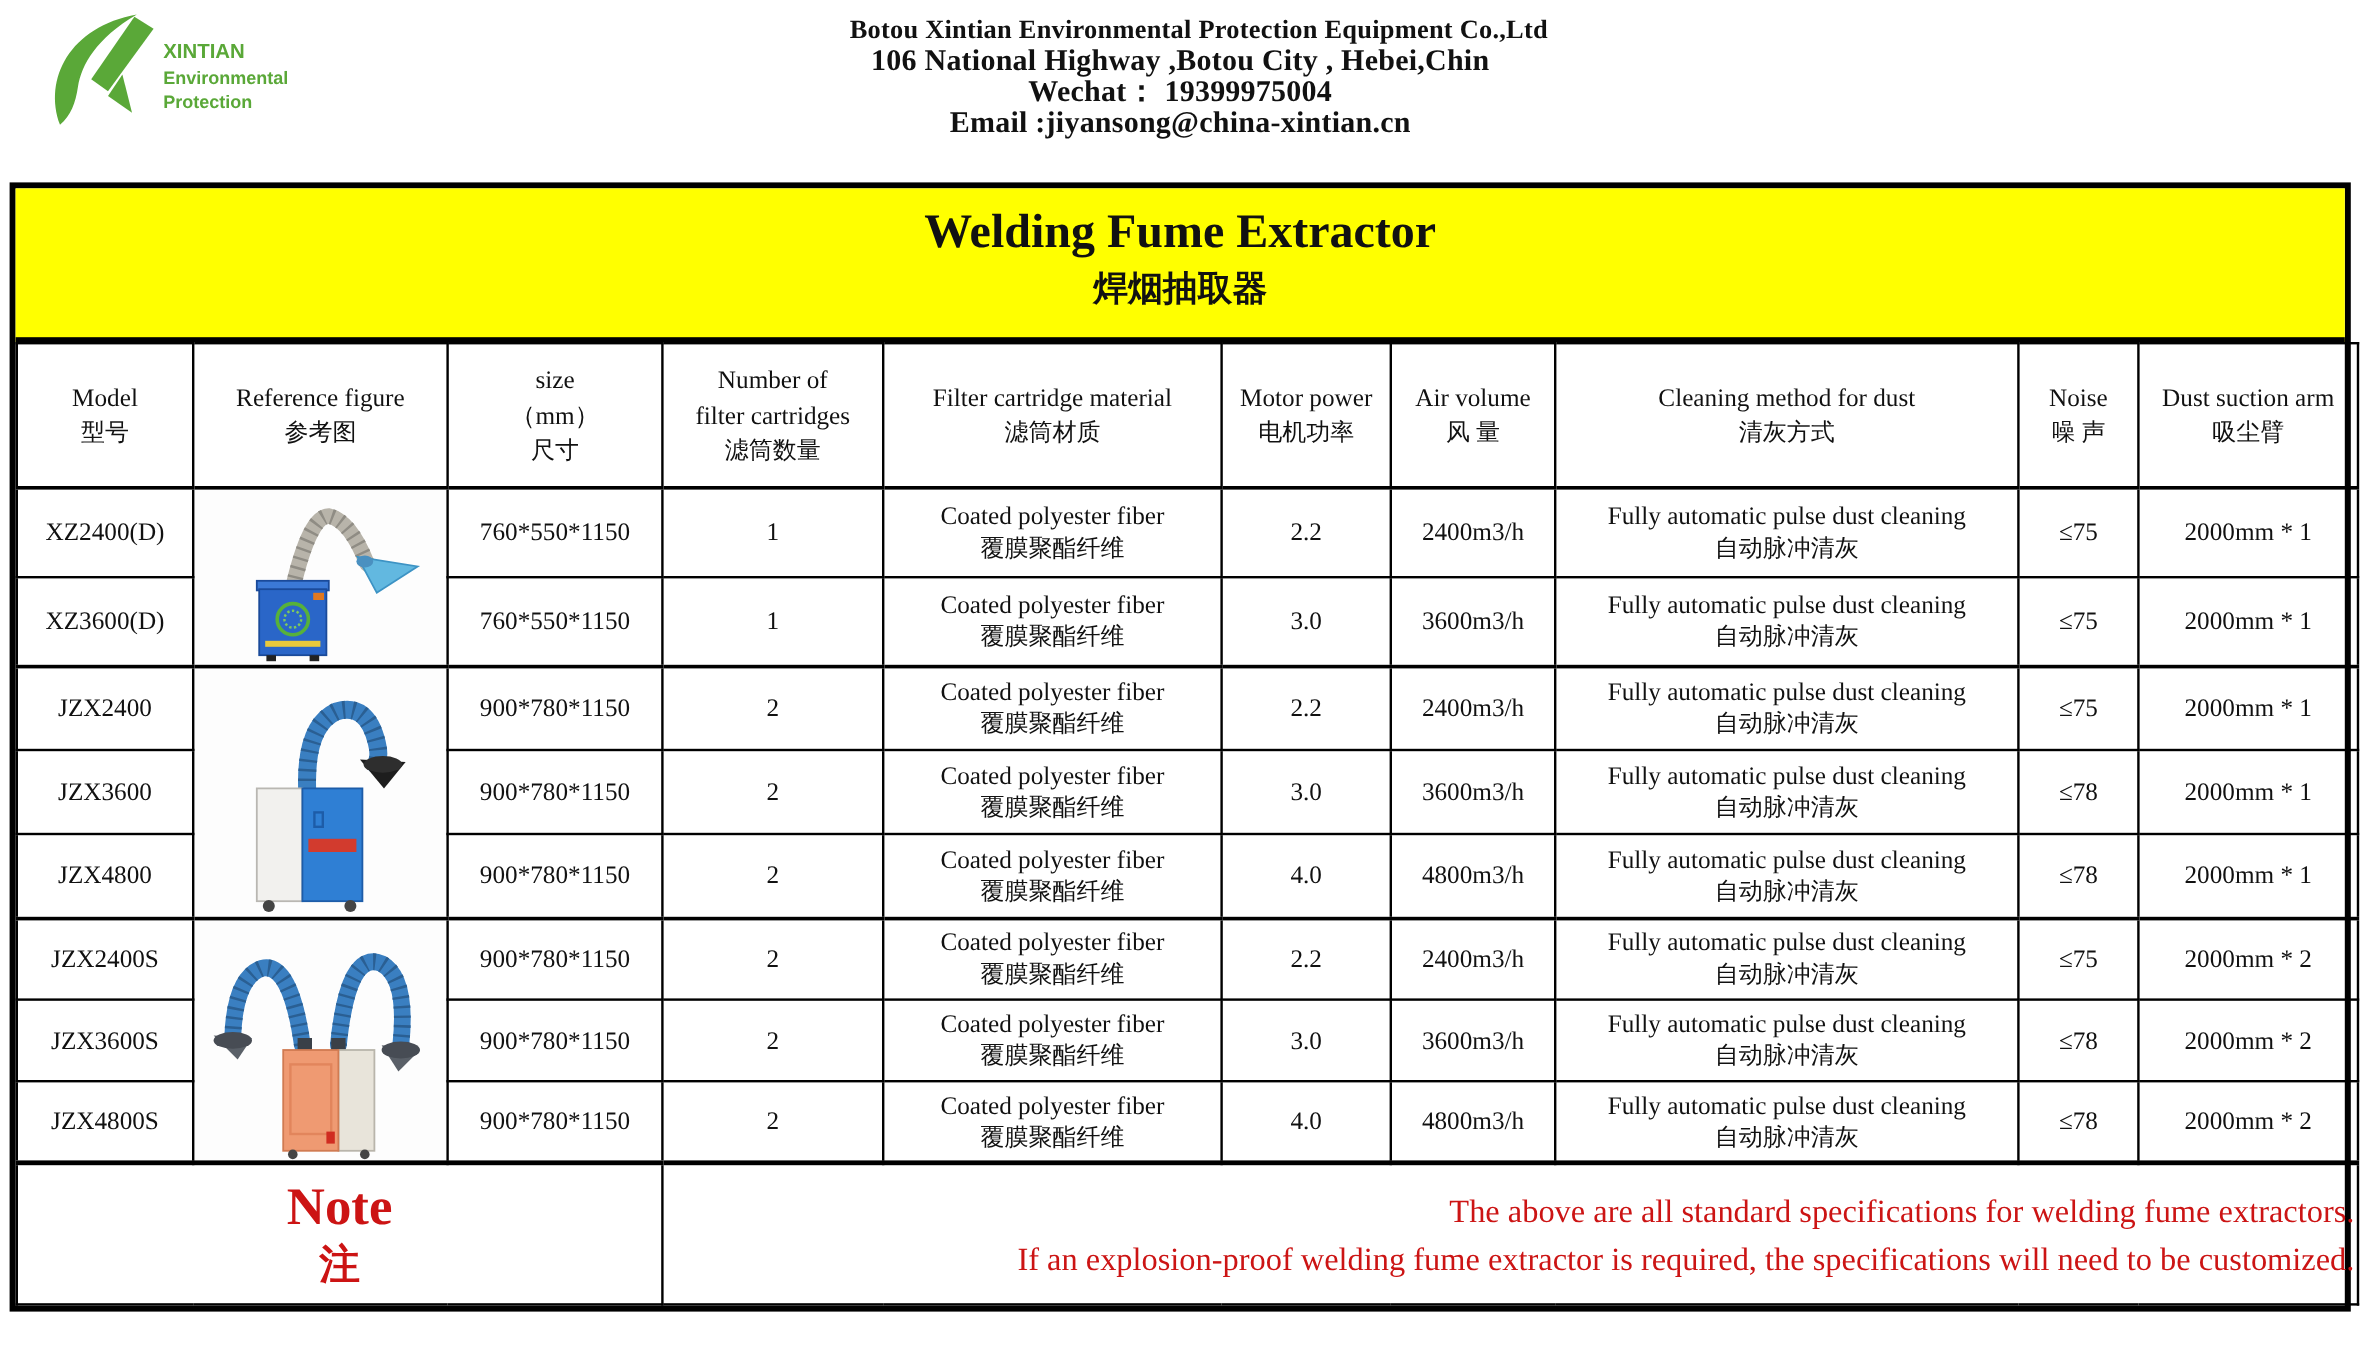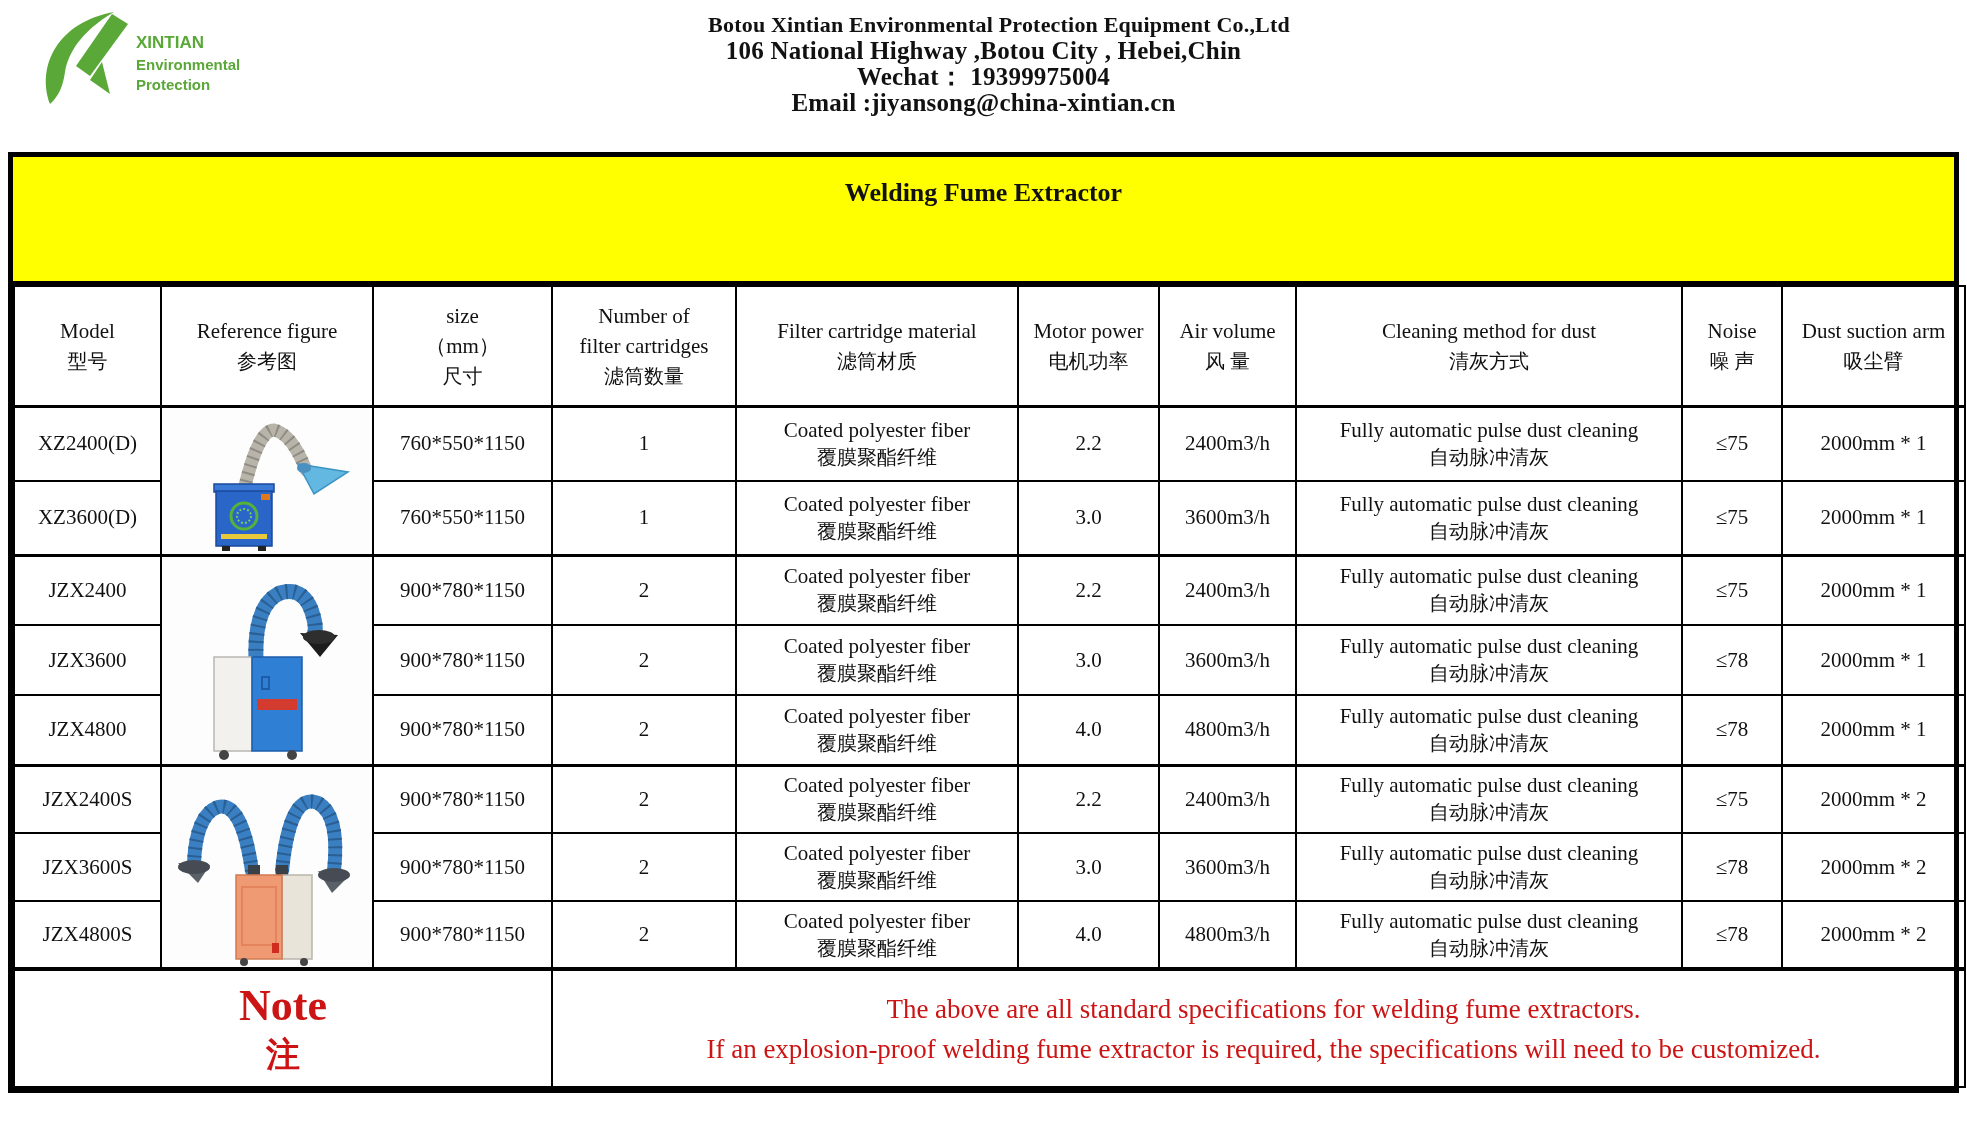--- a/index.html
+++ b/index.html
@@ -12,40 +12,40 @@
   
   .letterhead { position:absolute; top:0; left:0; width:100%; height:150px; }
   .logo-box { position:absolute; left:32px; top:6px; width:250px; height:110px; }
   .company-block { position:absolute; left:0; right:0; top:12px; text-align:center; font-weight:bold; }
   .company-block .ln { line-height:26px; font-size:25px; letter-spacing:0.2px; }
   .company-block .ln.first { font-size:22px;margin-left:31px; }
 
   
   .sheet { position:absolute; left:8px; top:152px; width:1951px; border:5px solid #000; background:#fff; }
   .title-bar { background:#ffff00; border-bottom:4px solid #000; height:128px; text-align:center; padding-top:10px; }
-  .title-en { font-size:26px; font-weight:bold; line-height:52px; }
+  .title-en { font-size:40px; font-weight:bold; line-height:52px; }
   .title-zh { font-size:29px; font-weight:bold; line-height:44px; }
 
   table.spec { width:100%; border-collapse:collapse; table-layout:fixed; }
   th, td { border:2px solid #000; text-align:center; vertical-align:middle; padding:0 2px; overflow:hidden; }
   th { font-weight:normal; font-size:21px; height:120px; line-height:30px; }
   td { font-size:21px; line-height:27px; }
   .zh { font-size:20px; }
   tr.rh-a td { height:74px; }
   tr.rh-b td { height:70px; }
   tr.rh-c td { height:68px; }
   tr.group-start td { border-top:3px solid #000; }
   td.img-cell { padding:0; background:#fdfdfd; }
   td.img-cell svg { display:block; margin:0 auto; }
 
   
   tr.note-row td { border-top:4px solid #000; height:118px; }
   .note-en { color:#cc1414; font-weight:bold; font-size:44px; line-height:52px; }
   .note-zh { color:#cc1414; font-weight:bold; font-size:34px; line-height:46px; }
-  td.note-text { text-align:center; padding-left:12px; color:#cc1414; font-size:27px; line-height:40px; font-weight:normal; }
+  td.note-text { text-align:right; padding-left:12px; color:#cc1414; font-size:27px; line-height:40px; font-weight:normal; }
 
   
   .logo-text { font-family:"Liberation Sans","DejaVu Sans",sans-serif; }
 </style>
 </head>
 <body>
 
 <div class="letterhead">
   <div class="logo-box">
     <svg width="250" height="110" viewBox="0 0 250 110">
@@ -61,20 +61,21 @@
     <div class="ln first">Botou Xintian Environmental Protection Equipment Co.,Ltd</div>
     <div class="ln">106 National Highway ,Botou City , Hebei,Chin</div>
     <div class="ln">Wechat：  19399975004</div>
     <div class="ln">Email :jiyansong@china-xintian.cn</div>
   </div>
 </div>
 
 <div class="sheet">
   <div class="title-bar">
     <div class="title-en">Welding Fume Extractor</div>
+    <div class="title-zh">焊烟抽取器</div>
   </div>
 
   <table class="spec">
     <colgroup>
       <col style="width:147px">
         <col style="width:212px">
         <col style="width:179px">
         <col style="width:184px">
       <col style="width:282px">
         <col style="width:141px">

